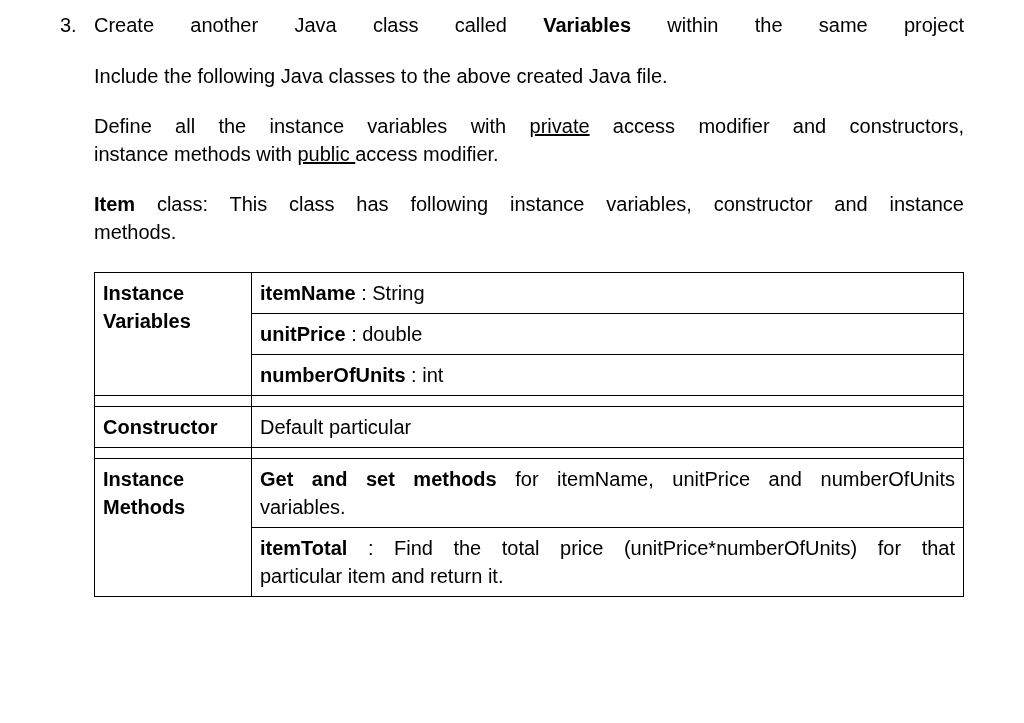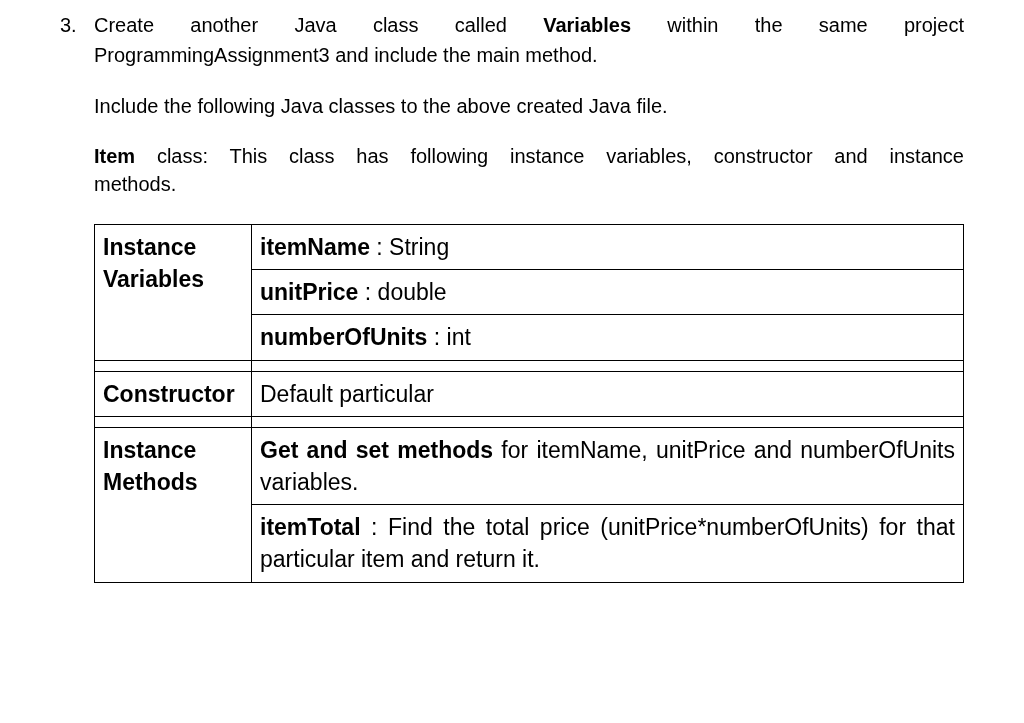--- a/index.html
+++ b/index.html
@@ -39,21 +39,21 @@
   .plain-last {
     text-align: justify;
     text-align-last: left;
   }
   .bold { font-weight: bold; }
   .underline { text-decoration: underline; }
   table {
     border-collapse: collapse;
     width: 100%;
     margin-top: 26px;
-    font-size: 23px;
+    font-size: 20px;
   }
   td {
     border: 1px solid #000;
     padding: 6px 8px;
     vertical-align: top;
     line-height: 1.4;
   }
   td.label-col {
     width: 140px;
     font-weight: bold;
@@ -88,26 +88,33 @@
       <span>Java</span>
       <span>class</span>
       <span>called</span>
       <span class="bold">Variables</span>
       <span>within</span>
       <span>the</span>
       <span>same</span>
       <span>project</span>
     </div>
   </div>
-  <div class="indent-block plain-last" style="line-height:1.5;">ProgrammingAssignment3 and include the main method.</div>
 
   <div class="indent-block">
 
     <div class="para" style="text-align:left;">Include the following Java classes to the above created Java file.</div>
 
+    <div class="para plain-last">
+      <span style="display:block; text-align:justify; text-align-last:justify;">
+        <span>Define all the instance variables with </span><span class="underline">private</span><span> access modifier and constructors,</span>
+      </span>
+      <span style="display:block; text-align:left;">
+        <span>instance methods with </span><span class="underline">public </span><span>access modifier.</span>
+      </span>
+    </div>
 
     <div class="para plain-last">
       <span style="display:block; text-align:justify; text-align-last:justify;">
         <span class="bold">Item</span><span> class: This class has following instance variables, constructor and instance</span>
       </span>
       <span style="display:block; text-align:left;">methods.</span>
     </div>
 
     <table>
       <tbody>

